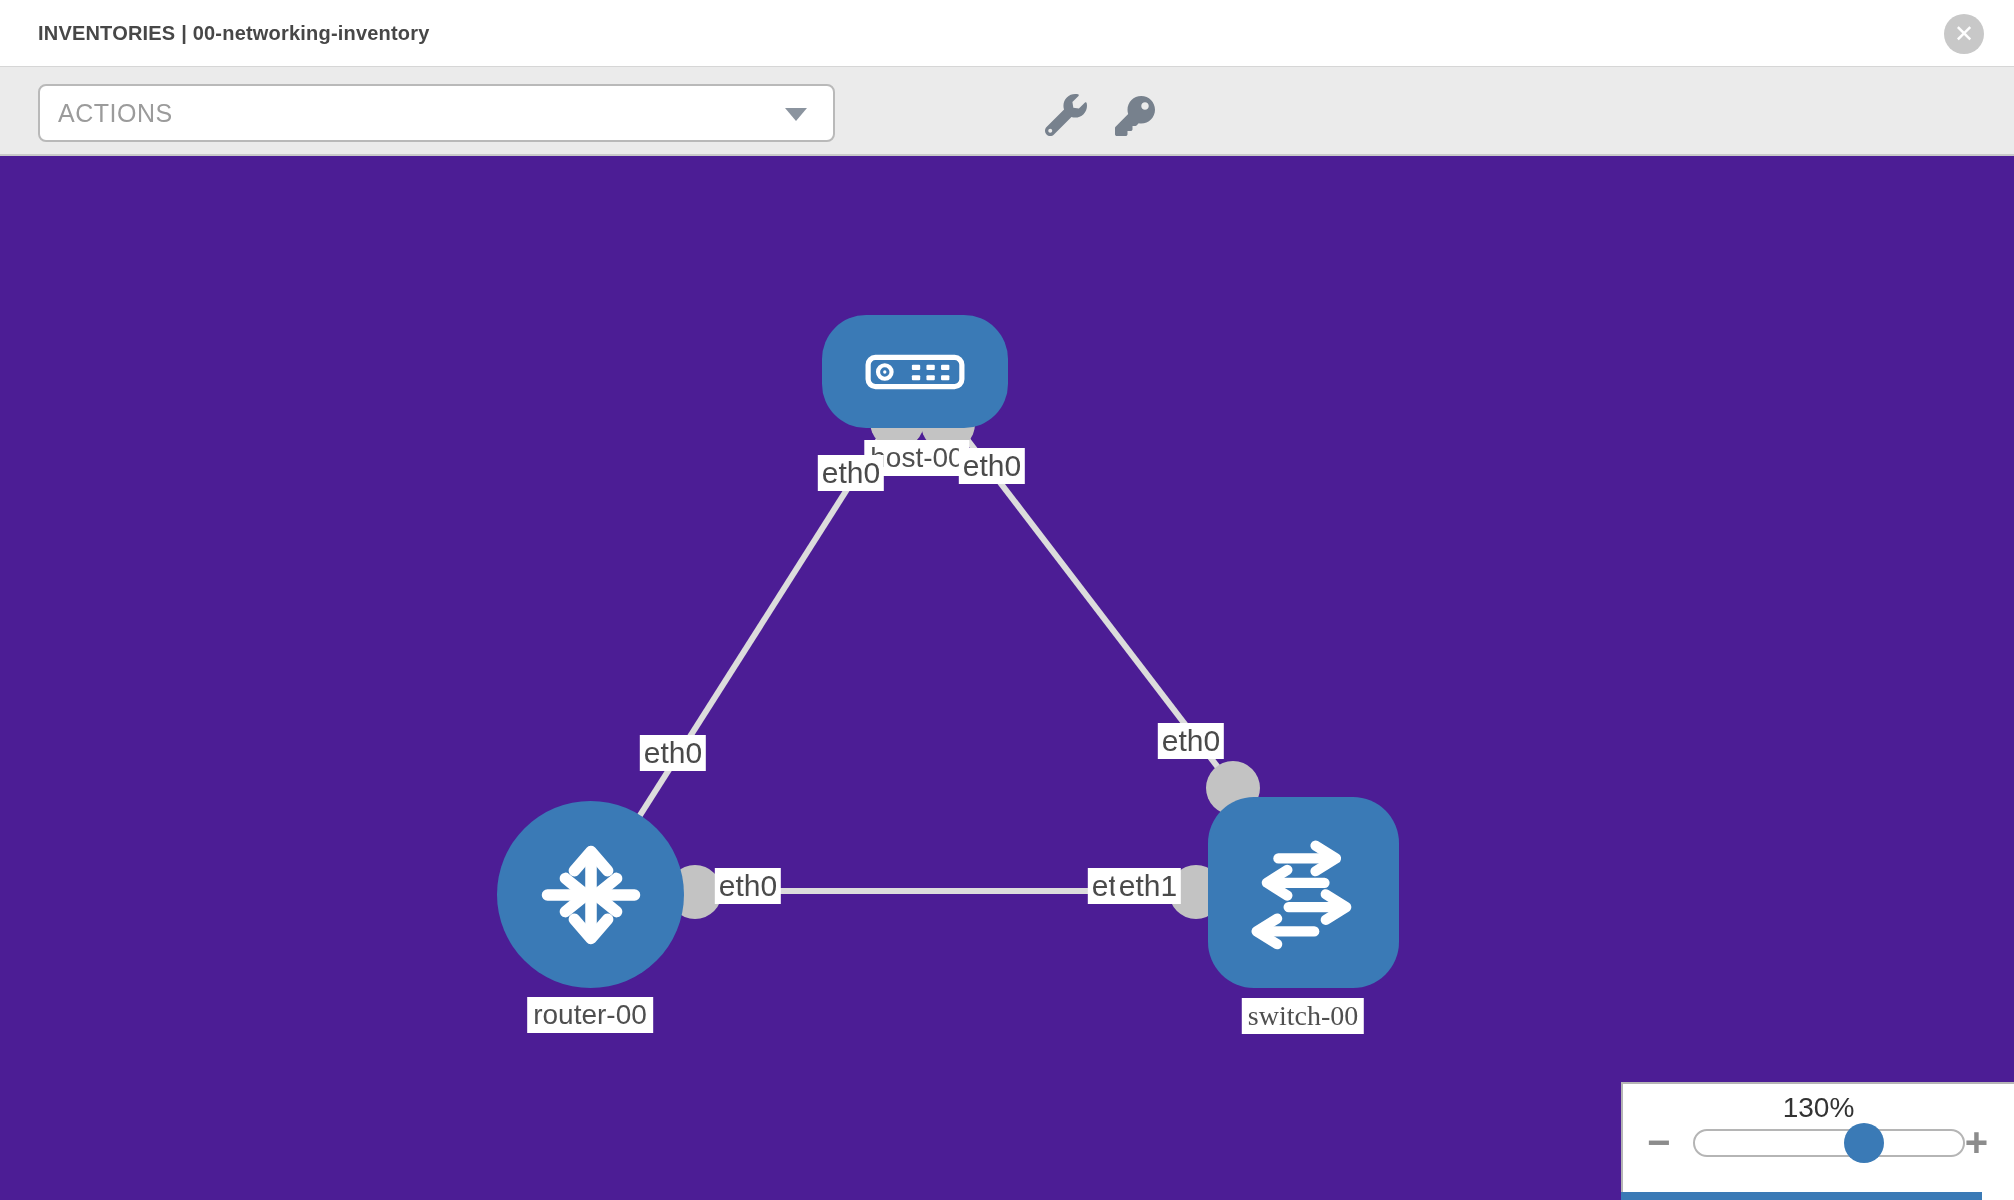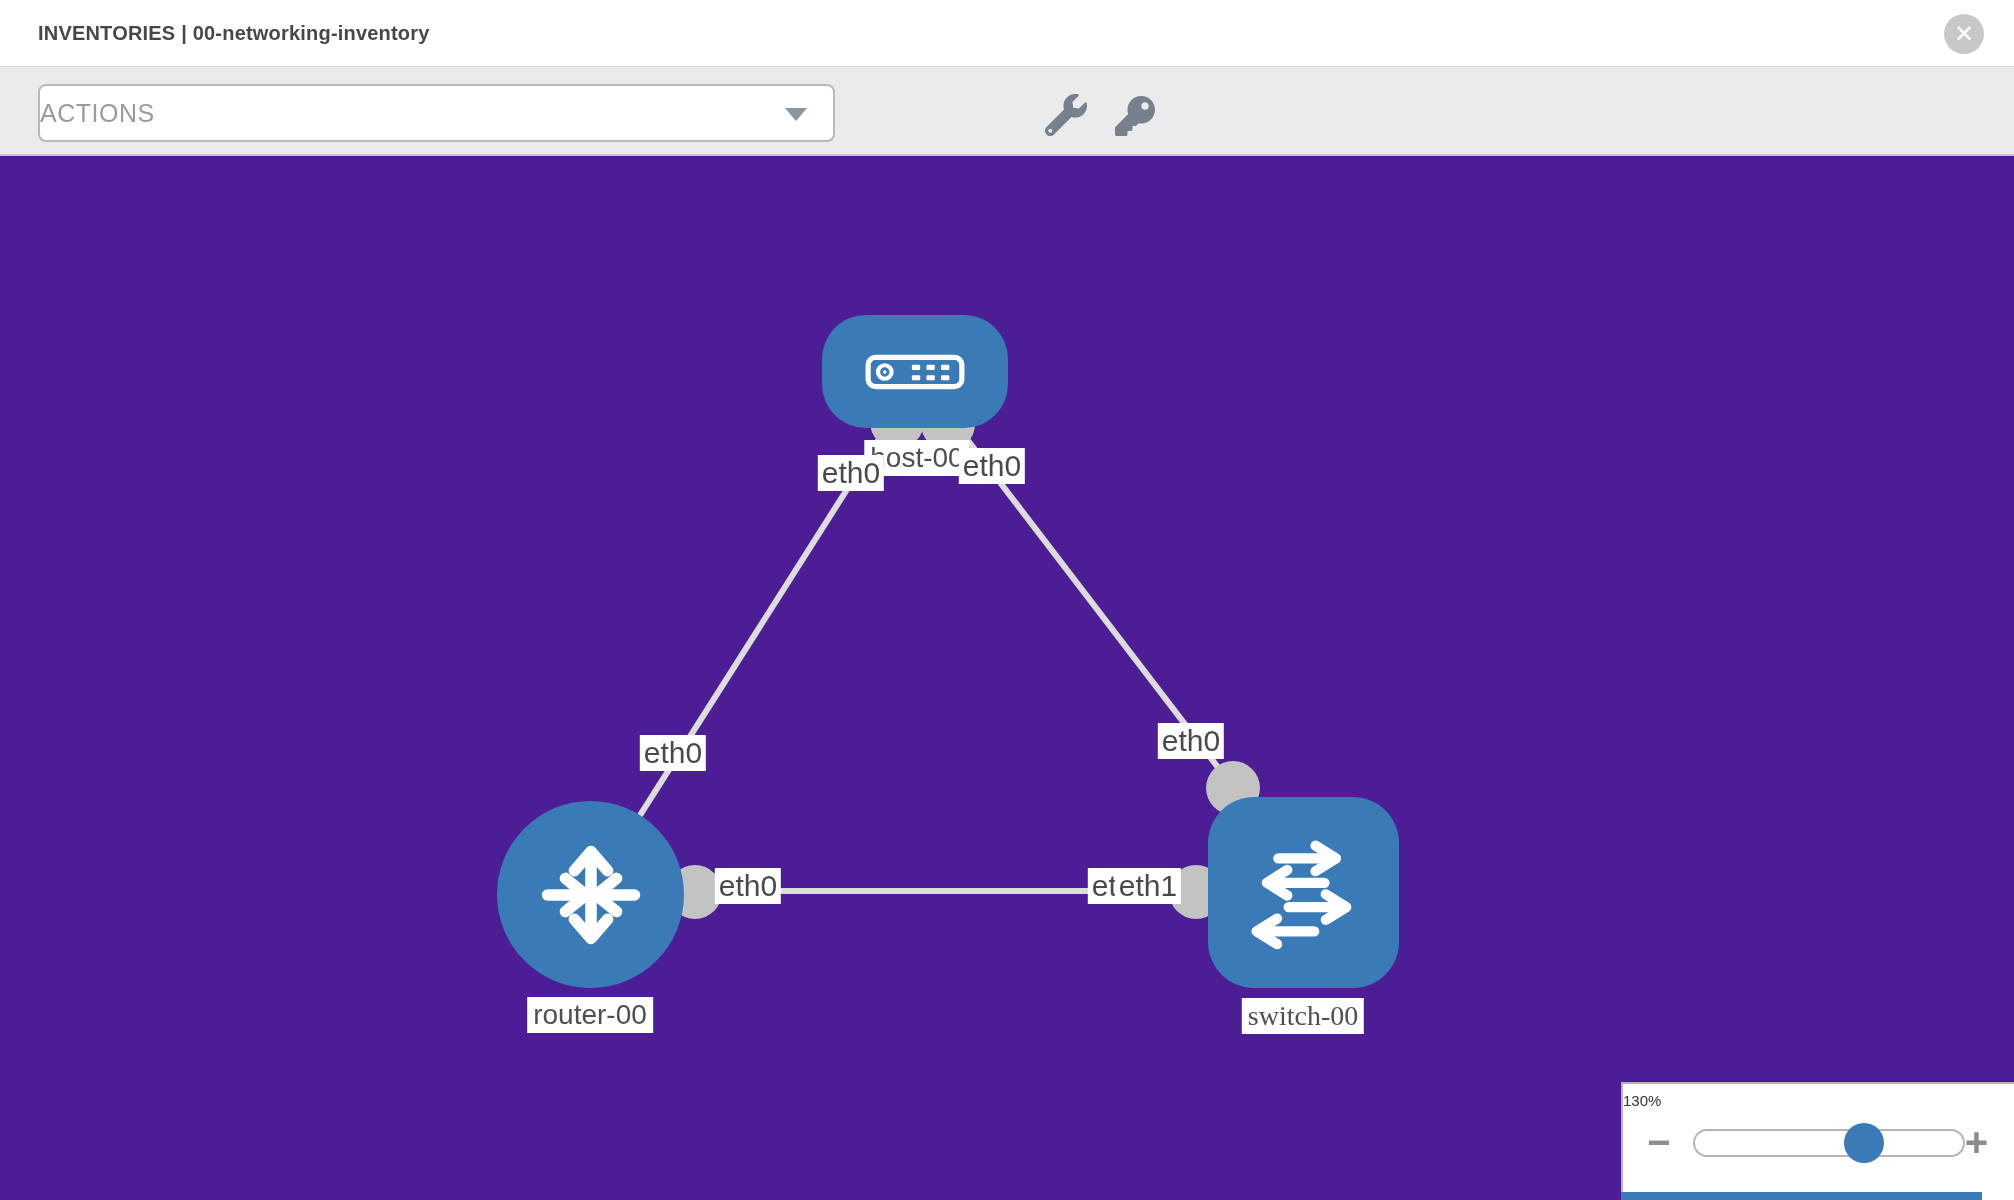--- a/index.html
+++ b/index.html
@@ -27,21 +27,21 @@
   .toolbar{
     position:absolute;left:0;top:67px;width:2014px;height:87px;
     background:#ebebeb;border-bottom:2px solid #c9c9c9;
   }
   .select-box{
     position:absolute;top:17px;height:58px;background:#ffffff;
     border:2px solid #b9b9b9;border-radius:8px;box-sizing:border-box;
     display:flex;align-items:center;cursor:pointer;
   }
   .select-box .ph{
-    font-size:25px;color:#9b9b9b;letter-spacing:0.5px;
+    margin-left:18px;font-size:25px;color:#9b9b9b;letter-spacing:0.5px;
   }
   .chevron{
     position:absolute;right:26px;top:50%;margin-top:-5px;
     width:0;height:0;border-left:11px solid transparent;border-right:11px solid transparent;
     border-top:13px solid #8b949f;
   }
   .tool-icon{position:absolute;top:94px;width:42px;height:42px;cursor:pointer;}
   .tool-icon svg{width:100%;height:100%;fill:#77818d;}
   
   .canvas{
@@ -63,22 +63,22 @@
     background:#ffffff;color:#4a4a4a;font-size:30px;
     padding:1px 4px;white-space:nowrap;
   }
   
   .zoom-panel{
     position:absolute;left:1621px;top:1082px;width:393px;height:118px;
     background:#ffffff;border:2px solid #b5b5b5;border-right:none;border-bottom:none;
     box-sizing:border-box;
   }
   .zoom-level{
-    position:absolute;left:0;top:8px;width:100%;
-    font-size:15px;color:#333333;
+    position:absolute;left:0;top:8px;width:100%;text-align:center;
+    font-size:28px;color:#333333;
   }
   .zoom-minus,.zoom-plus{
     position:absolute;top:38px;font-size:40px;font-weight:bold;color:#8c8c8c;
     cursor:pointer;line-height:1;
   }
   .zoom-minus{left:24px;}
   .zoom-plus{right:26px;}
   .zoom-track{
     position:absolute;left:70px;top:45px;width:272px;height:28px;
     background:#ffffff;border:2px solid #b5b5b5;border-radius:16px;box-sizing:border-box;

